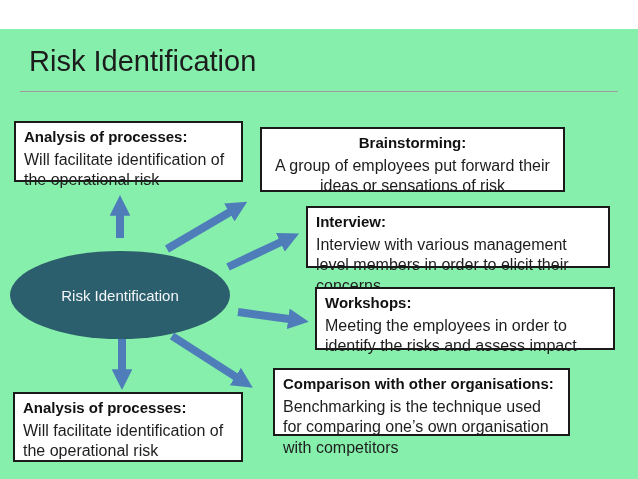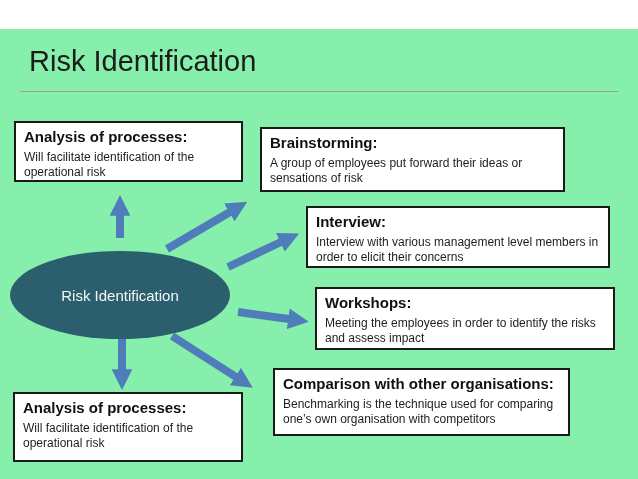--- a/index.html
+++ b/index.html
@@ -50,26 +50,26 @@
   }
   .tbox h3{
     margin:0 0 5px 0;
     font-size:15px;
     font-weight:bold;
     color:#111111;
     white-space:nowrap;
   }
   .tbox p{
     margin:0;
-    font-size:12px;
+    font-size:16px;
     line-height:1.28;
     color:#1d1d1d;
   }
   .b1{left:14px;  top:92px;  width:229px; height:61px;}
-  .b2{left:260px; top:98px;  width:305px; height:65px;}
+  .b2{left:260px; top:98px;  width:305px; height:65px;text-align:center;}
   .b3{left:306px; top:177px; width:304px; height:62px;}
   .b4{left:315px; top:258px; width:300px; height:63px;}
   .b5{left:273px; top:339px; width:297px; height:68px;}
   .b6{left:13px;  top:363px; width:230px; height:70px;}
   .arrows{
     position:absolute;left:0;top:0;
     pointer-events:none;
   }
   .pagenum{
     position:absolute;

